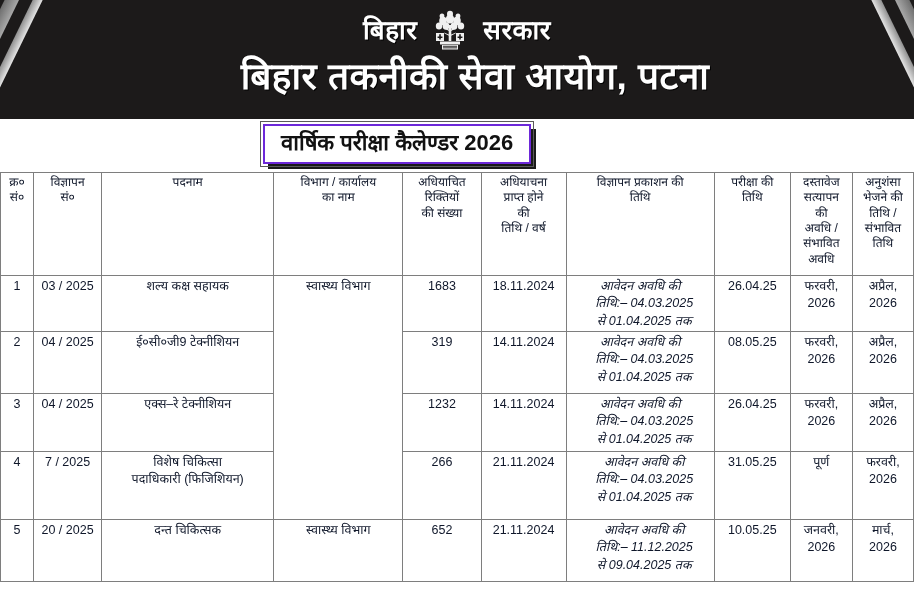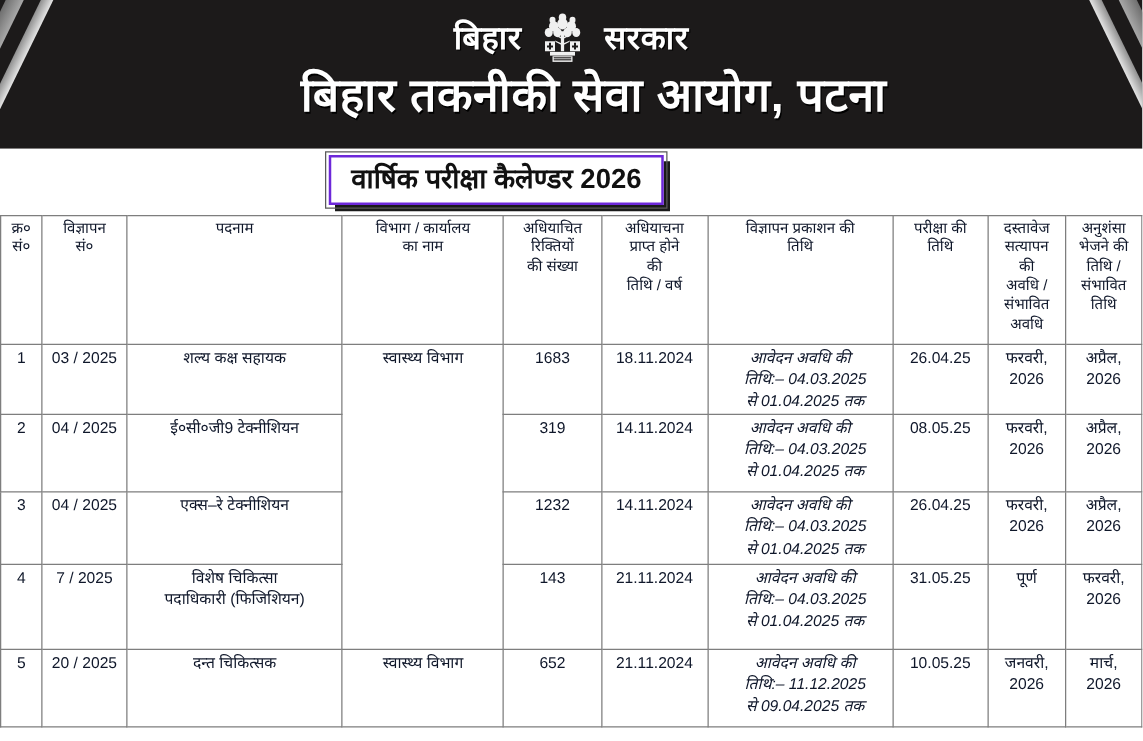--- a/index.html
+++ b/index.html
@@ -376,21 +376,21 @@
       </td>
     </tr>
 
     <tr class="r-4">
       <td class="cell-pad">4</td>
       <td class="cell-pad nowrap">7 / 2025</td>
       <td class="cell-pad">
         <span>विशेष चिकित्सा</span><br>
         <span>पदाधिकारी (फिजिशियन)</span>
       </td>
-      <td class="cell-pad">143</td>
+      <td class="cell-pad">266</td>
       <td class="cell-pad">21.11.2024</td>
       <td>
         <span class="pub-line l3">आवेदन अवधि की</span>
         <span class="pub-line l2">तिथि:– 04.03.2025</span>
         <span class="pub-line l3">से 01.04.2025 तक</span>
       </td>
       <td class="cell-pad">31.05.25</td>
       <td class="cell-pad">
         <span>पूर्ण</span>
       </td>

